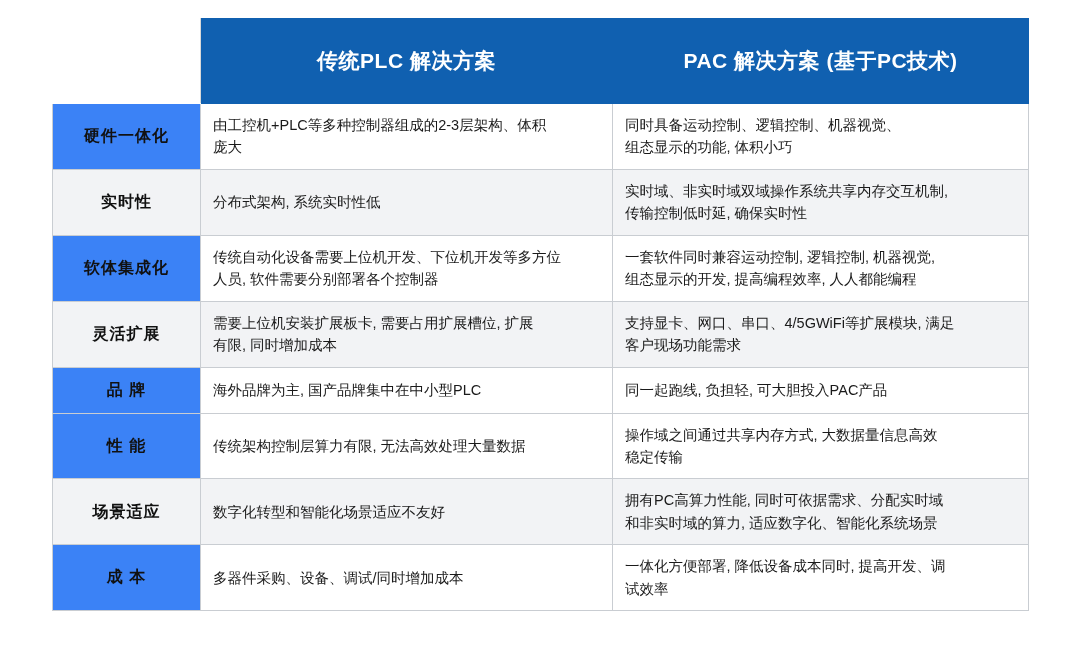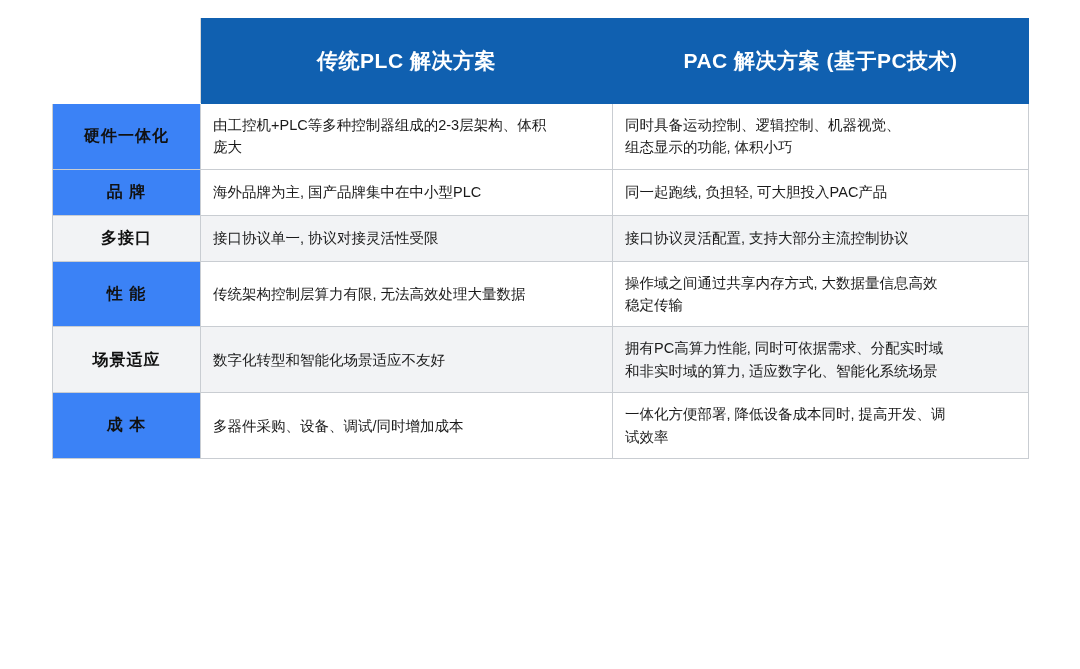--- a/index.html
+++ b/index.html
@@ -103,36 +103,59 @@
         <td class="label">硬件一体化</td>
         <td class="cell">
             <span class="cell-text">由工控机+PLC等多种控制器组成的2-3层架构、体积
 庞大</span>
           </td>
         <td class="cell">
             <span class="cell-text">同时具备运动控制、逻辑控制、机器视觉、
 组态显示的功能, 体积小巧</span>
           </td>
       </tr>
+      <tr class="alt">
+        <td class="label">实时性</td>
+        <td class="cell">
+            <span class="cell-text">分布式架构, 系统实时性低</span>
+          </td>
+        <td class="cell">
+            <span class="cell-text">实时域、非实时域双域操作系统共享内存交互机制,
+传输控制低时延, 确保实时性</span>
+          </td>
+      </tr>
+      <tr>
+        <td class="label">软体集成化</td>
+        <td class="cell">
+            <span class="cell-text">传统自动化设备需要上位机开发、下位机开发等多方位
+人员, 软件需要分别部署各个控制器</span>
+          </td>
+        <td class="cell">
+            <span class="cell-text">一套软件同时兼容运动控制, 逻辑控制, 机器视觉,
+组态显示的开发, 提高编程效率, 人人都能编程</span>
+          </td>
+      </tr>
+      <tr class="alt">
+        <td class="label">灵活扩展</td>
+        <td class="cell">
+            <span class="cell-text">需要上位机安装扩展板卡, 需要占用扩展槽位, 扩展
+有限, 同时增加成本</span>
+          </td>
+        <td class="cell">
+            <span class="cell-text">支持显卡、网口、串口、4/5GWiFi等扩展模块, 满足
+客户现场功能需求</span>
+          </td>
+      </tr>
       <tr>
         <td class="label">品 牌</td>
         <td class="cell">
             <span class="cell-text">海外品牌为主, 国产品牌集中在中小型PLC</span>
           </td>
         <td class="cell">
             <span class="cell-text">同一起跑线, 负担轻, 可大胆投入PAC产品</span>
-          </td>
-      </tr>
-      <tr class="alt">
-        <td class="label">多接口</td>
-        <td class="cell">
-            <span class="cell-text">接口协议单一, 协议对接灵活性受限</span>
-          </td>
-        <td class="cell">
-            <span class="cell-text">接口协议灵活配置, 支持大部分主流控制协议</span>
           </td>
       </tr>
       <tr>
         <td class="label">性 能</td>
         <td class="cell">
             <span class="cell-text">传统架构控制层算力有限, 无法高效处理大量数据</span>
           </td>
         <td class="cell">
             <span class="cell-text">操作域之间通过共享内存方式, 大数据量信息高效
 稳定传输</span>

